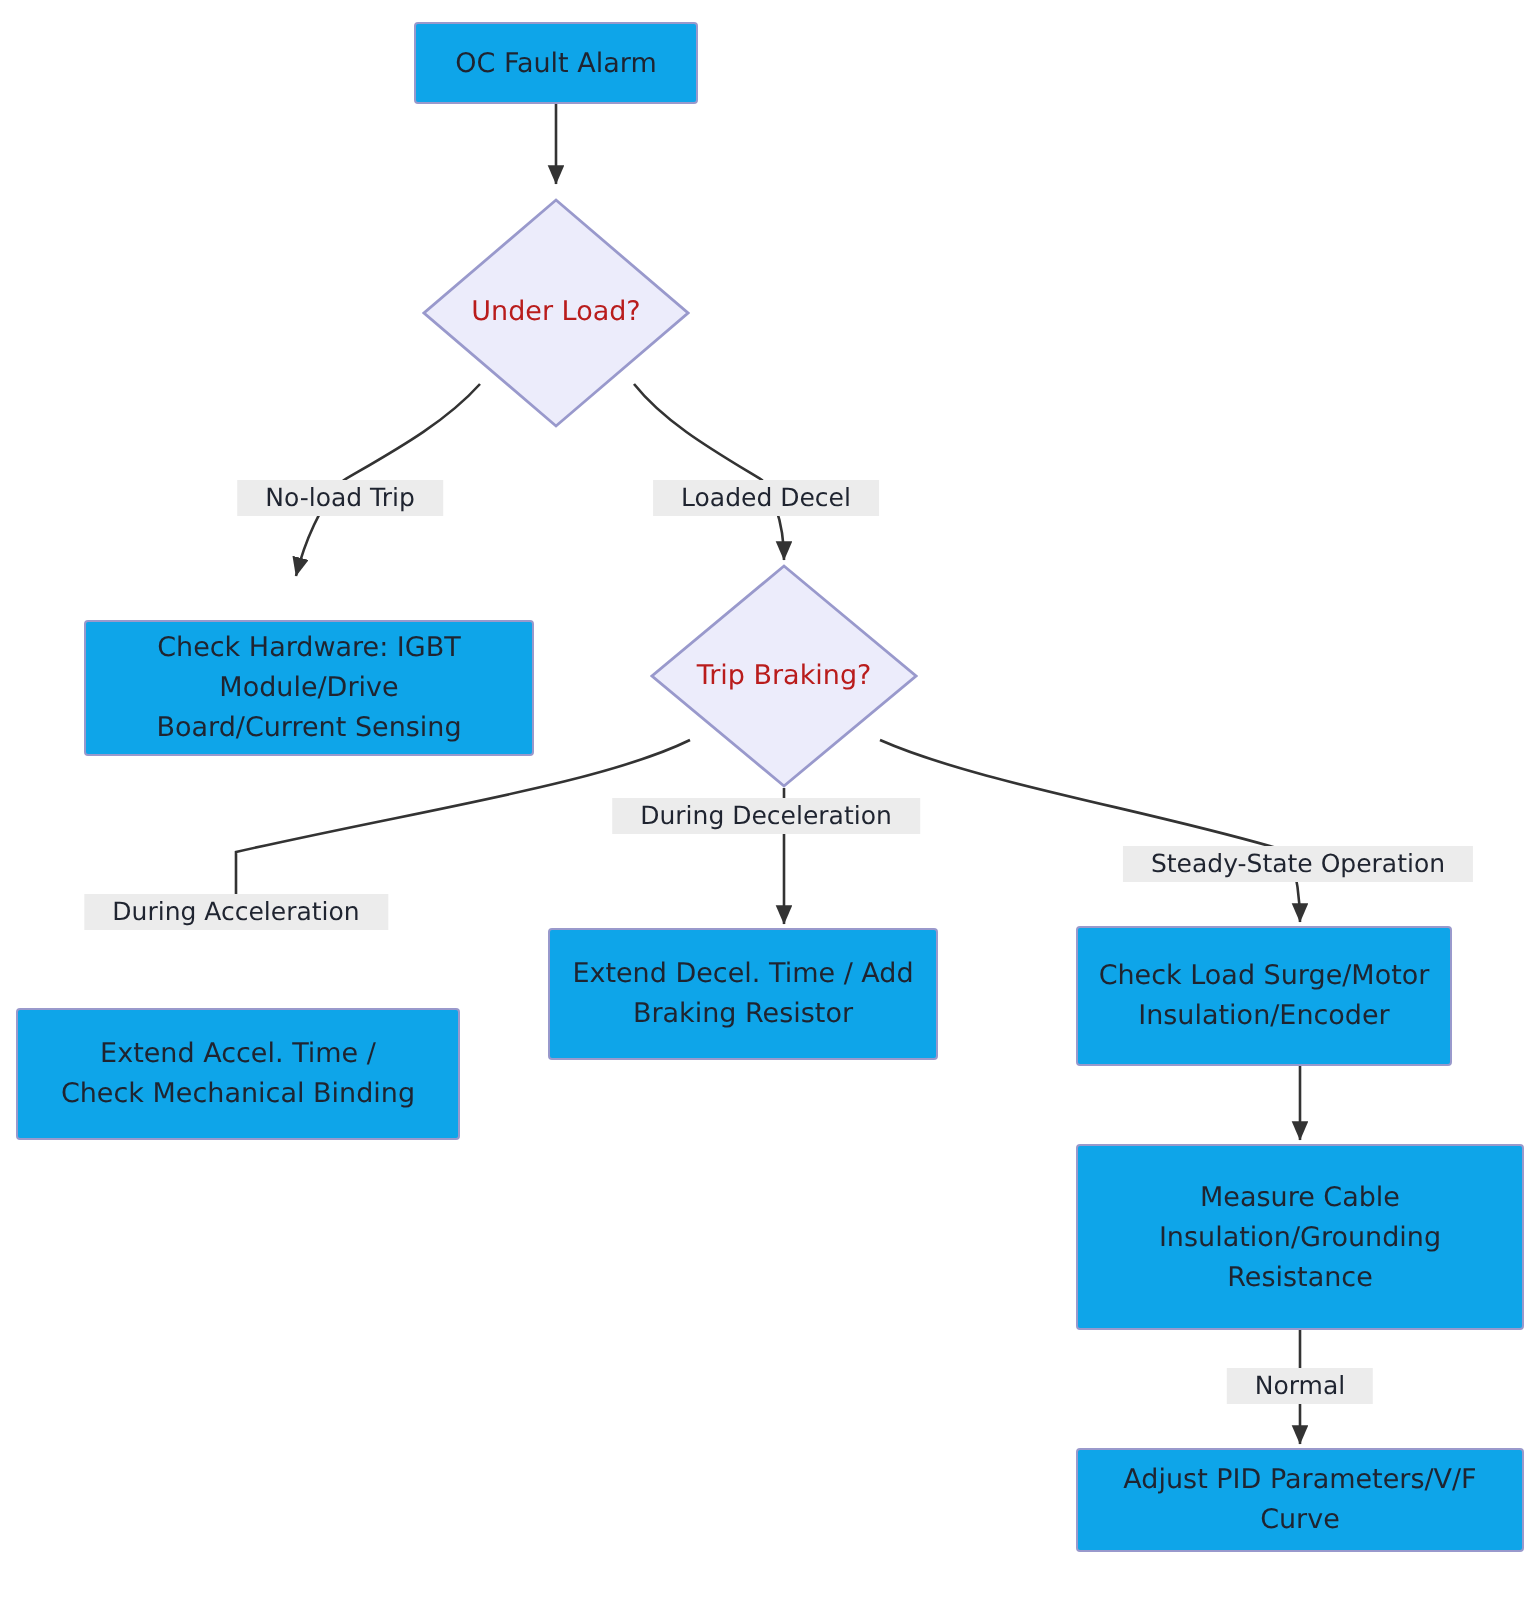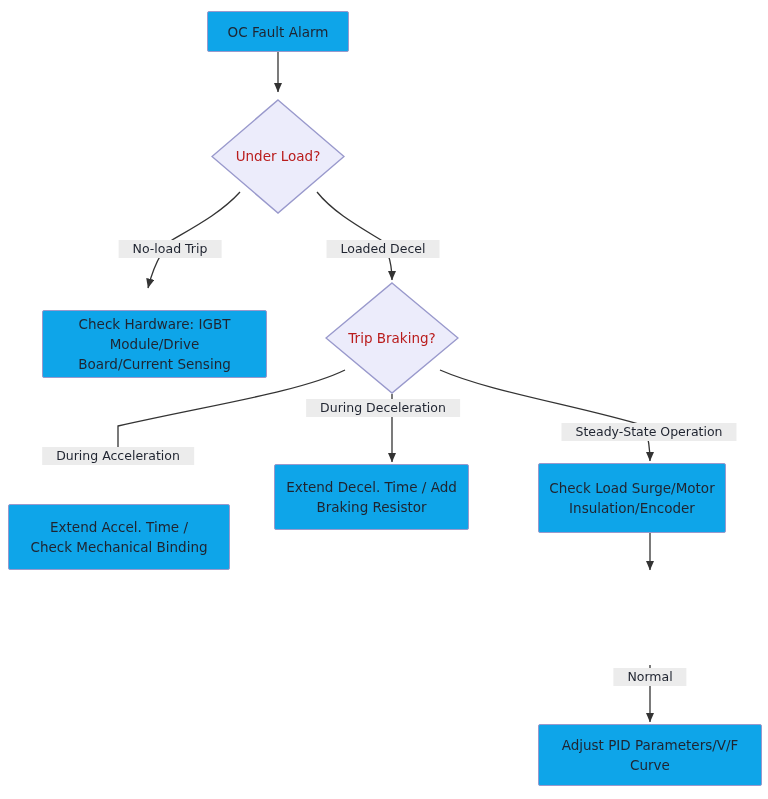--- a/index.html
+++ b/index.html
@@ -146,31 +146,36 @@
   <div class="node" style="left:274px; top:464px; width:195px; height:66px;">
     <span class="node-text">Extend Decel. Time / Add
 Braking Resistor</span>
   </div>
 
   <div class="node" style="left:538px; top:463px; width:188px; height:70px;">
     <span class="node-text">Check Load Surge/Motor
 Insulation/Encoder</span>
   </div>
 
+  <div class="node" style="left:538px; top:572px; width:224px; height:93px;">
+    <span class="node-text">Measure Cable
+Insulation/Grounding
+Resistance</span>
+  </div>
 
-  <div class="node" style="left:538px; top:724px; width:224px; height:62px;">
+  <div class="node" style="left:538px; top:724px; width:224px; height:52px;">
     <span class="node-text">Adjust PID Parameters/V/F
 Curve</span>
   </div>
 
   <div class="edge-label" style="left:170px; top:249px;">No-load Trip</div>
 
   <div class="edge-label" style="left:383px; top:249px;">Loaded Decel</div>
 
   <div class="edge-label" style="left:118px; top:456px;">During Acceleration</div>
 
   <div class="edge-label" style="left:383px; top:408px;">During Deceleration</div>
 
   <div class="edge-label" style="left:649px; top:432px;">Steady-State Operation</div>
 
-  <div class="edge-label" style="left:650px; top:677px;">Normal</div>
+  <div class="edge-label" style="left:650px; top:693px;">Normal</div>
 
 </div>
 
 </body></html>

